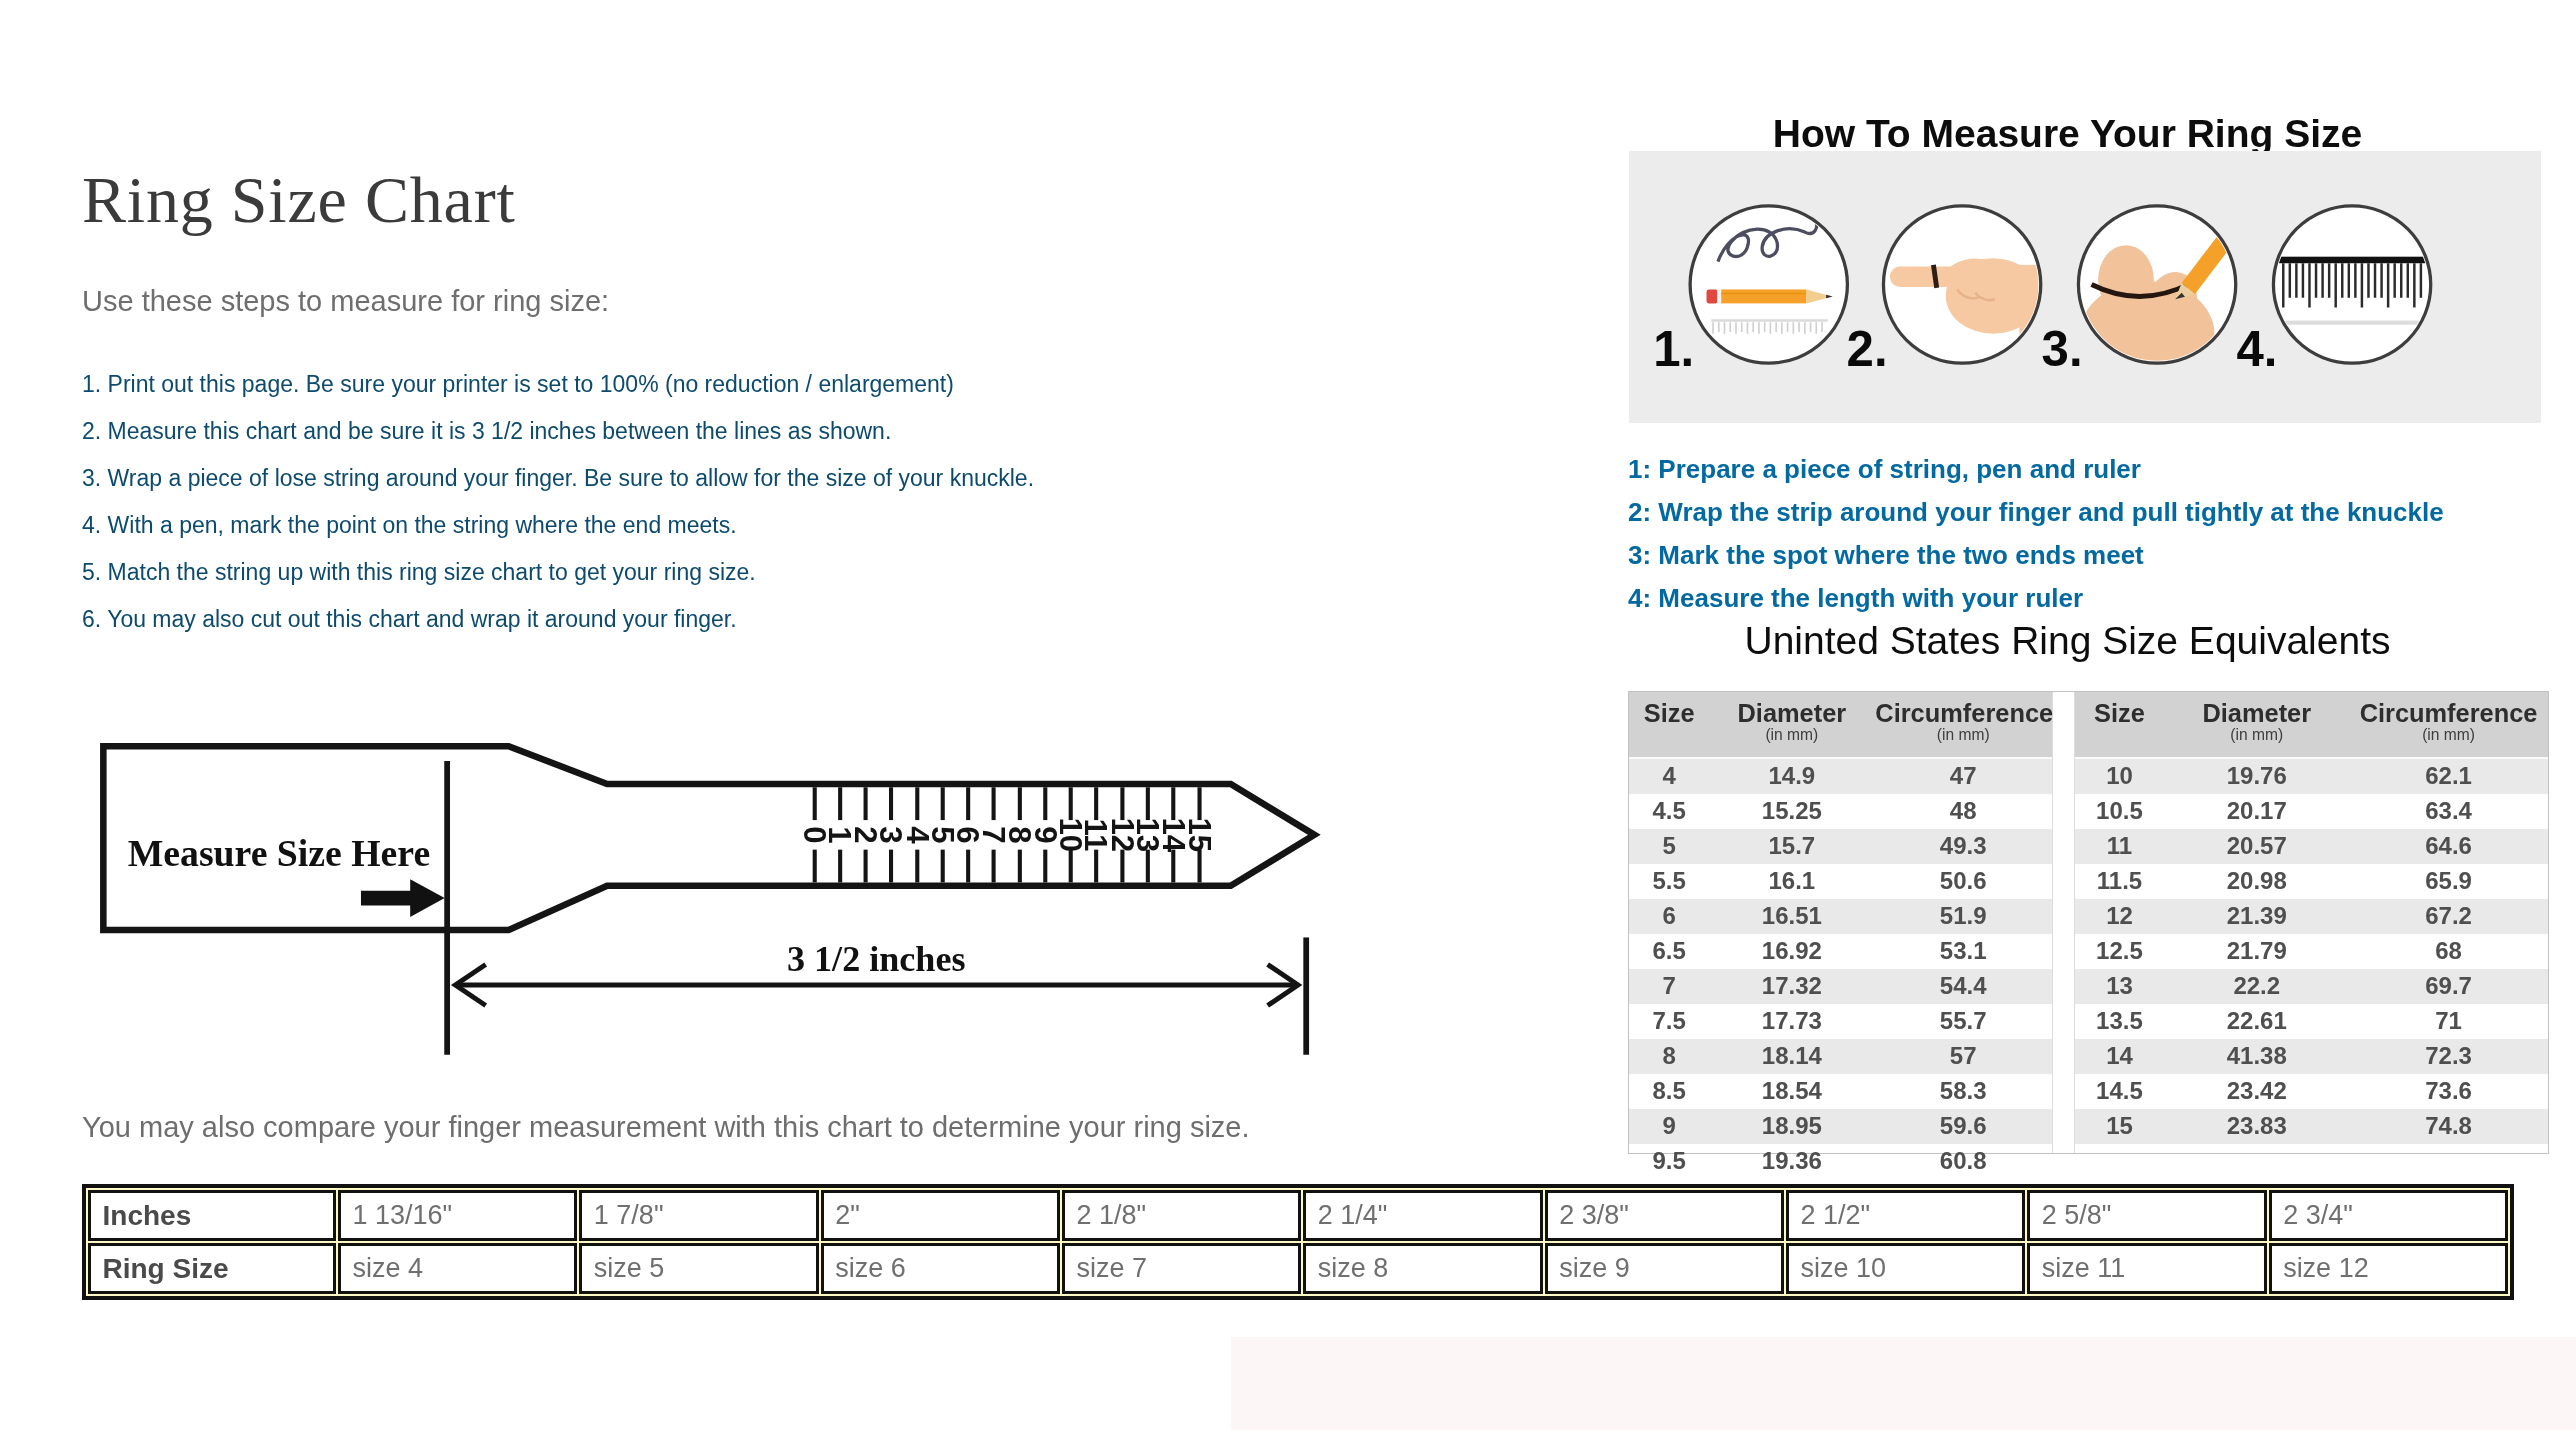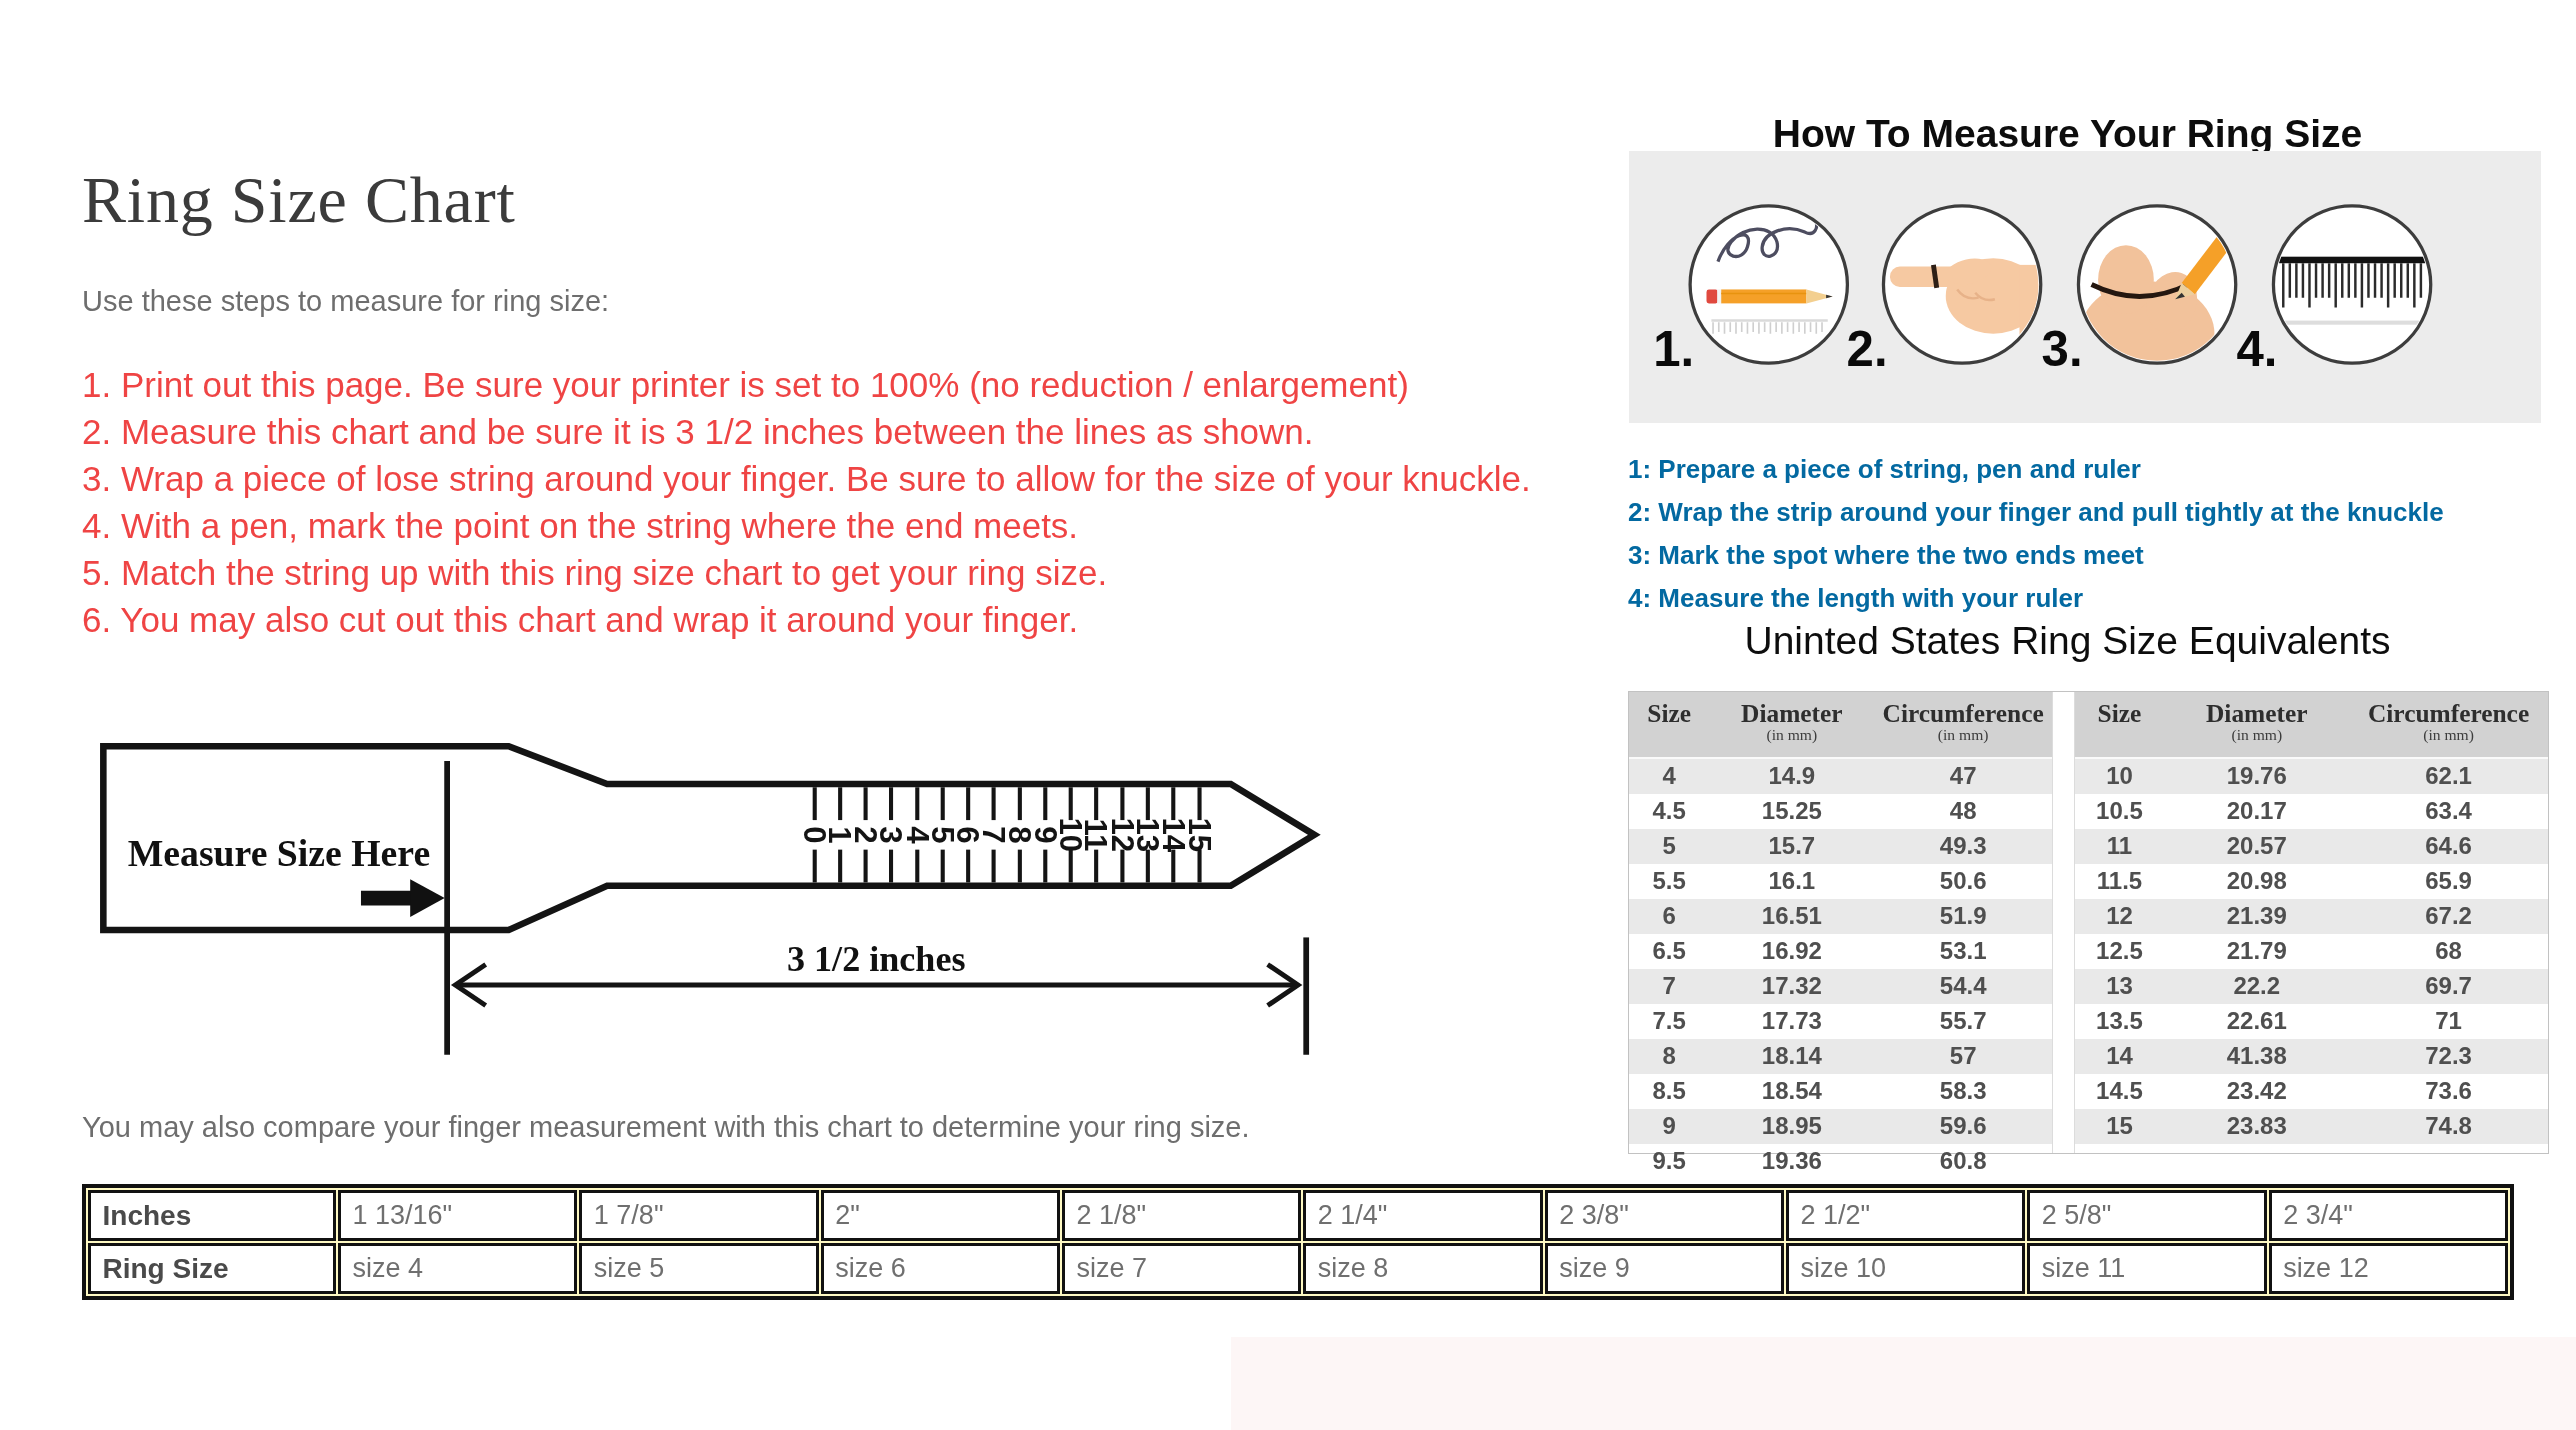--- a/index.html
+++ b/index.html
@@ -4,21 +4,21 @@
 <style>
   html,body{margin:0;padding:0;background:#fff;}
   #page{position:relative;width:2576px;height:1431px;background:#fff;overflow:hidden;
         font-family:"Liberation Sans",sans-serif;color:#6e6e6e;}
   .abs{position:absolute;}
 
   
   .page-title{left:82px;top:162px;font-family:"Liberation Serif",serif;font-size:66px;
               color:#3b3b3b;letter-spacing:0.8px;}
   .intro{left:82px;top:285px;font-size:29px;color:#6e6e6e;}
-  .steps{left:82px;top:361px;font-size:35px;color:#ef4444;}
+  .steps{left:82px;top:361px;font-size:23px;color:#0c4a6e;}
   .steps .step{line-height:47px;height:47px;white-space:nowrap;}
   .compare-note{left:82px;top:1111px;font-size:29px;color:#6e6e6e;}
 
   
   .howto-title{left:1596px;top:64px;width:943px;text-align:center;font-size:39px;
                font-weight:bold;color:#0d0d0d;margin-top:48px;}
   .howto-panel{left:1629px;top:151px;width:912px;height:272px;background:#ececec;}
   .howto-steps{left:1628px;top:440px;font-size:26px;font-weight:bold;color:#0369a1;margin-top:8px;}
   .howto-steps .hstep{line-height:43px;height:43px;white-space:nowrap;}
 
@@ -27,21 +27,21 @@
 
   
   .equiv-wrap{left:1628px;top:691px;width:919px;height:461px;border:0.8px solid #c2c2c2;
               background:#fff;display:flex;}
   .equiv-half{height:100%;}
   .equiv-half.lhalf{width:423px;border-right:0.8px solid #dcdcdc;}
   .equiv-gutter{width:20.5px;background:#fff;}
   .equiv-half.rhalf{flex:1;border-left:0.8px solid #dcdcdc;}
   table.equiv{border-collapse:collapse;width:100%;table-layout:fixed;}
   table.equiv th{background:#d2d2d2;height:57px;font-size:25.4px;color:#2e2e2e;
-                 text-align:center;vertical-align:top;padding-top:6.6px;border-bottom:2.5px solid #fafafa;font-family:Liberation Serif, serif;}
+                 text-align:center;vertical-align:top;padding-top:6.6px;border-bottom:2.5px solid #fafafa;}
   table.equiv th .unit{font-size:15.6px;font-weight:normal;color:#3d3d3d;margin-top:-1.6px;}
   table.equiv td{height:33px;text-align:center;font-size:24px;font-weight:bold;color:#4f4f4f;}
   table.equiv tbody tr:nth-child(odd) td{background:#e9e9e9;}
   col.c-size{width:19%;} col.c-diam{width:39%;} col.c-circ{width:42%;}
 
   
   .conv-wrap{left:82px;top:1184px;width:2432px;}
   table.conv{border-collapse:separate;border-spacing:2.5px;background:#fef9c3;
              border:4.9px solid #111;width:100%;table-layout:fixed;}
   table.conv td{border:3.3px solid #111;height:43px;padding-left:11.5px;vertical-align:middle;

